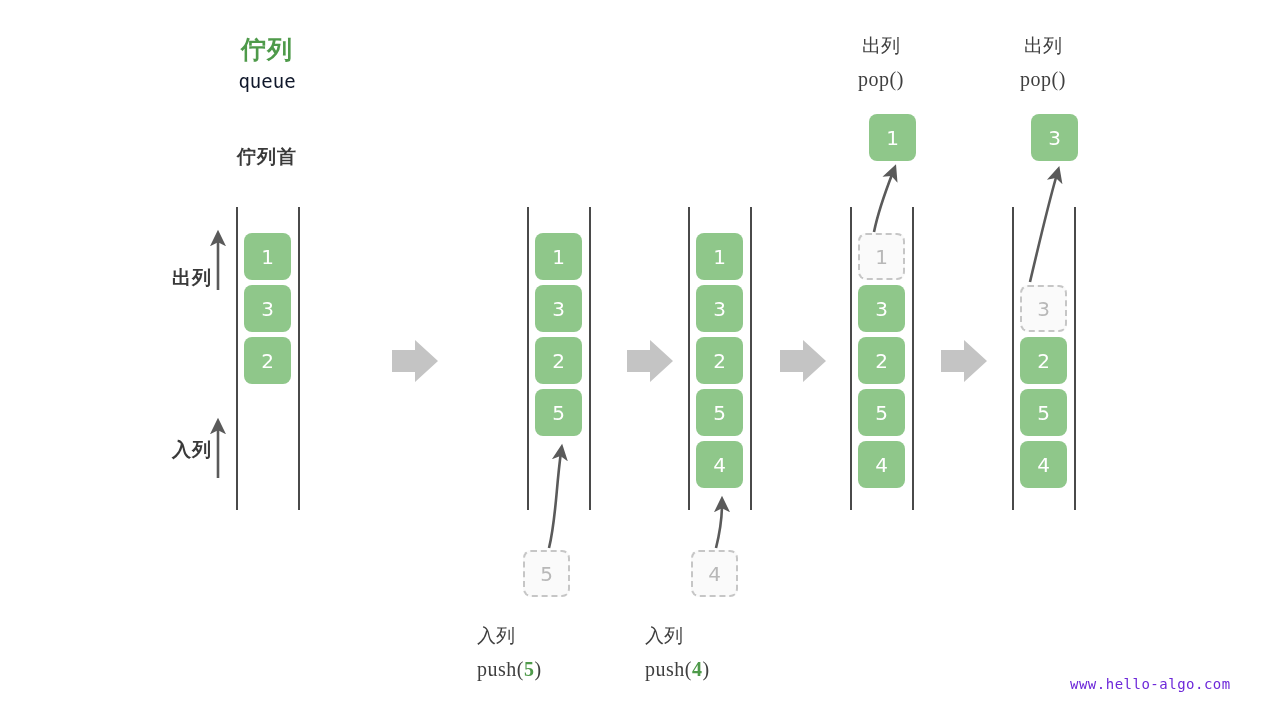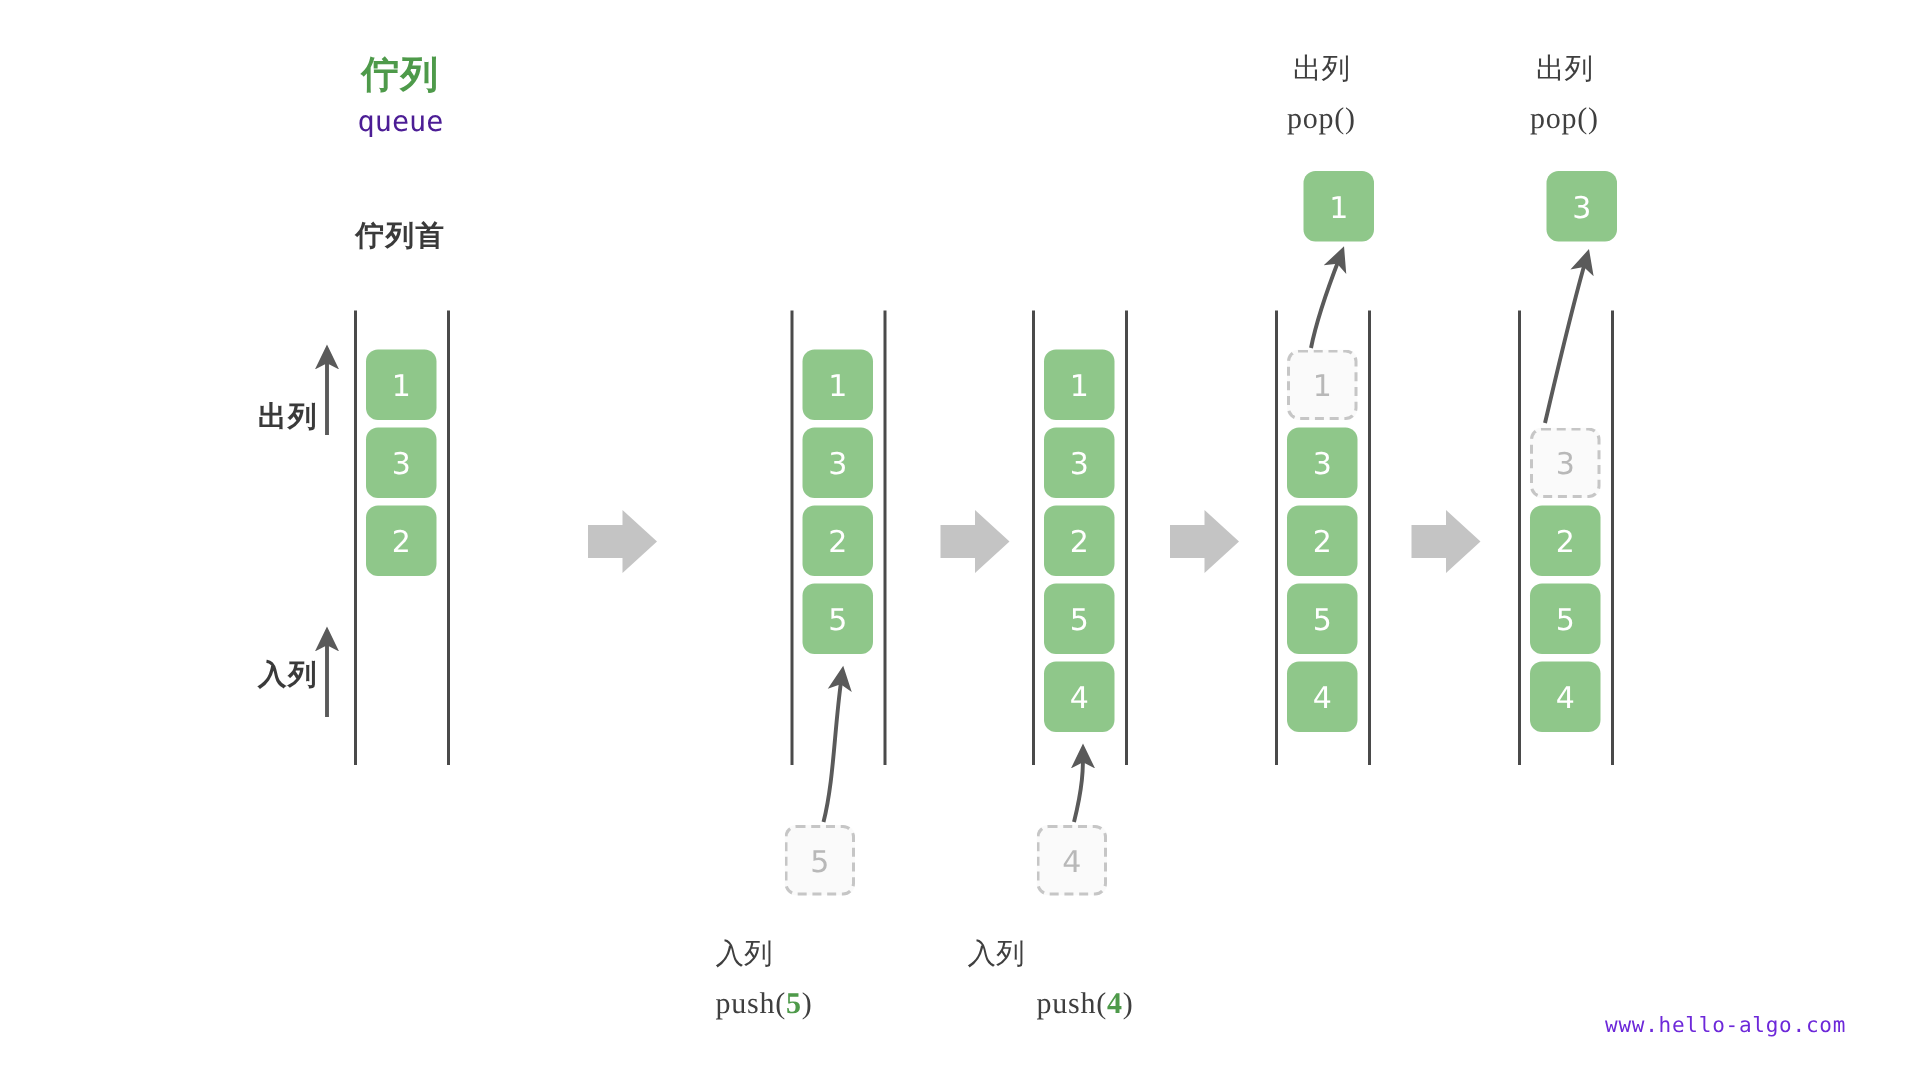--- a/index.html
+++ b/index.html
@@ -29,21 +29,21 @@
     font-size: 25px;
     font-weight: bold;
     color: #4e9a4a;
     letter-spacing: 1px;
     text-align: center;
     white-space: nowrap;
   }
   .title-mono {
     font-family: "DejaVu Sans Mono", "Liberation Mono", monospace;
     font-size: 19px;
-    color: #4c1d95;
+    color: #0f172a;
     text-align: center;
     white-space: nowrap;
   }
   .label-bold {
     font-size: 19px;
     font-weight: bold;
     color: #3a3a3a;
     letter-spacing: 1px;
     white-space: nowrap;
     text-align: center;
@@ -146,21 +146,21 @@
 
   <div class="rail" style="left:688px; top:207px; height:303px;"></div>
   <div class="rail" style="left:750px; top:207px; height:303px;"></div>
   <div class="cell" style="left:696px; top:233px;">1</div>
   <div class="cell" style="left:696px; top:285px;">3</div>
   <div class="cell" style="left:696px; top:337px;">2</div>
   <div class="cell" style="left:696px; top:389px;">5</div>
   <div class="cell" style="left:696px; top:441px;">4</div>
   <div class="cell ghost" style="left:691px; top:550px;">4</div>
   <div class="abs op-cn" style="left:645px; top:623px; width:140px; text-align:left;">入列</div>
-  <div class="abs op-mono" style="left:645px; top:658px; width:180px; text-align:left;margin-left:46px;"><span>push(</span><span class="arg">4</span><span>)</span></div>
+  <div class="abs op-mono" style="left:645px; top:658px; width:180px; text-align:left;"><span>push(</span><span class="arg">4</span><span>)</span></div>
 
   <div class="rail" style="left:850px; top:207px; height:303px;"></div>
   <div class="rail" style="left:912px; top:207px; height:303px;"></div>
   <div class="cell ghost" style="left:858px; top:233px;">1</div>
   <div class="cell" style="left:858px; top:285px;">3</div>
   <div class="cell" style="left:858px; top:337px;">2</div>
   <div class="cell" style="left:858px; top:389px;">5</div>
   <div class="cell" style="left:858px; top:441px;">4</div>
 
   <div class="rail" style="left:1012px; top:207px; height:303px;"></div>

